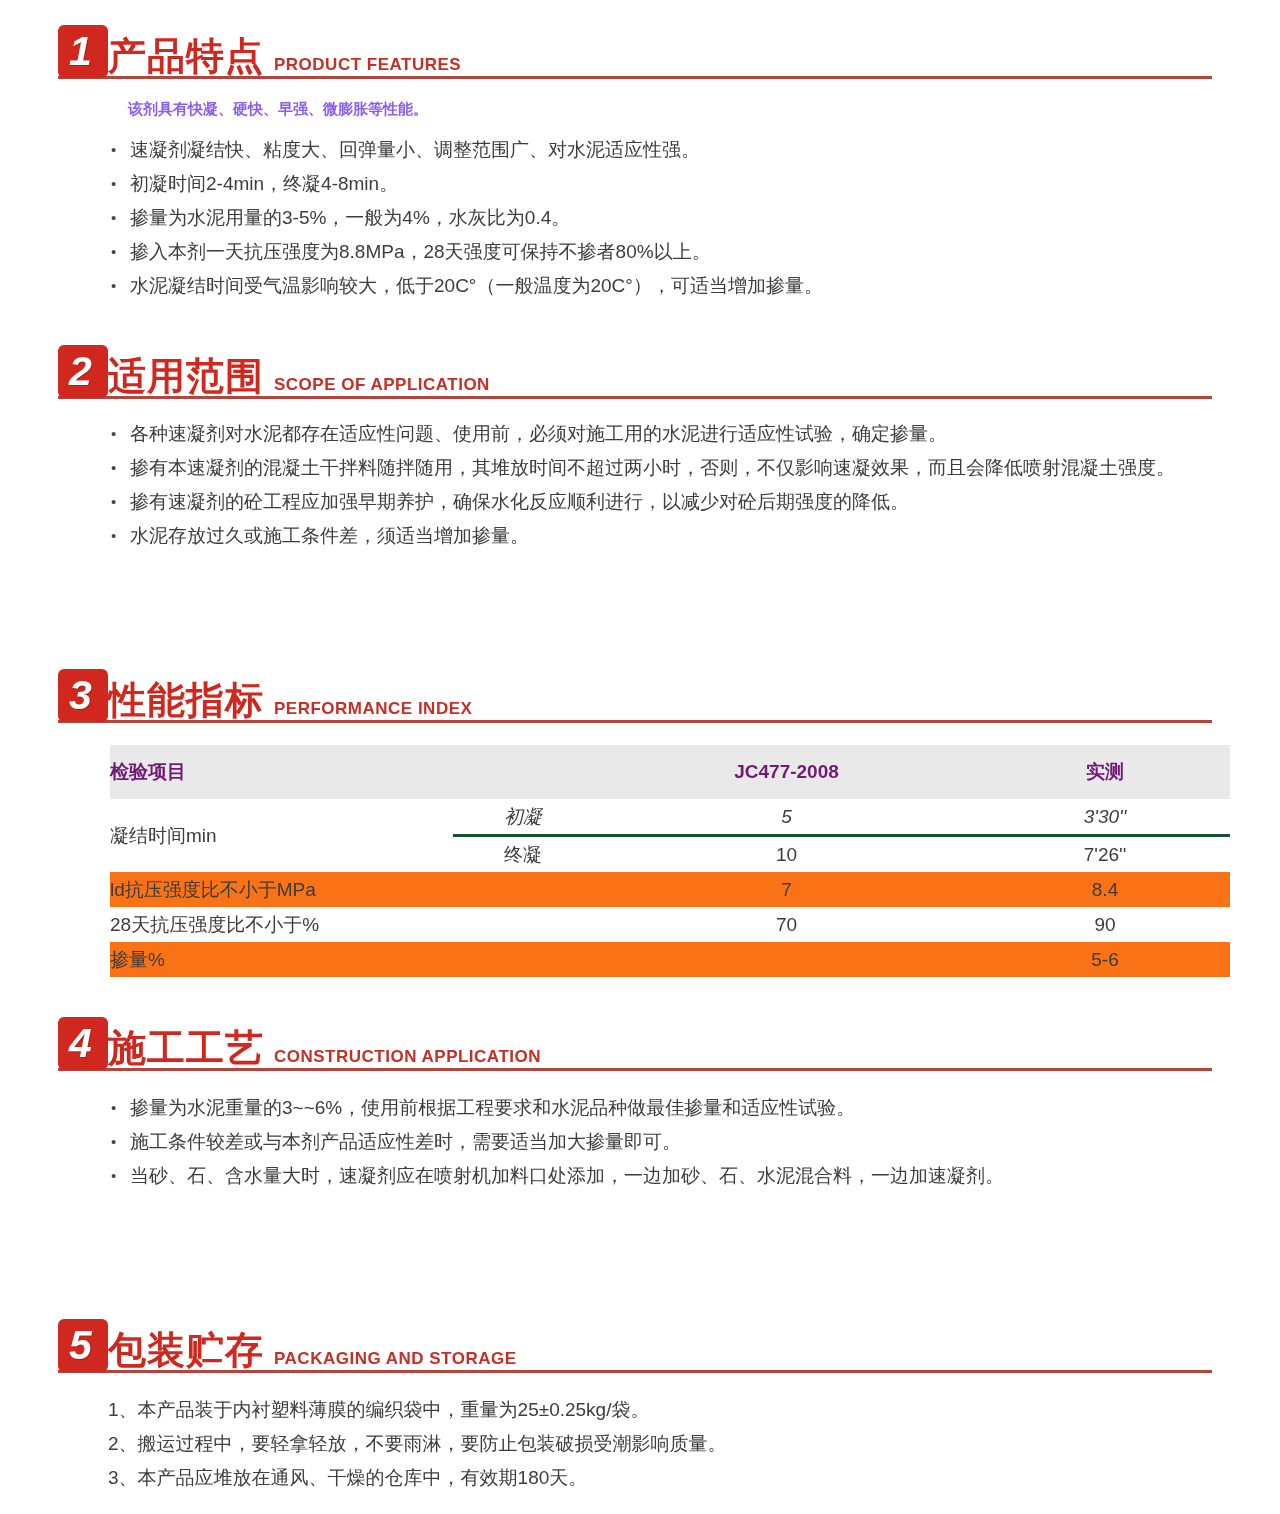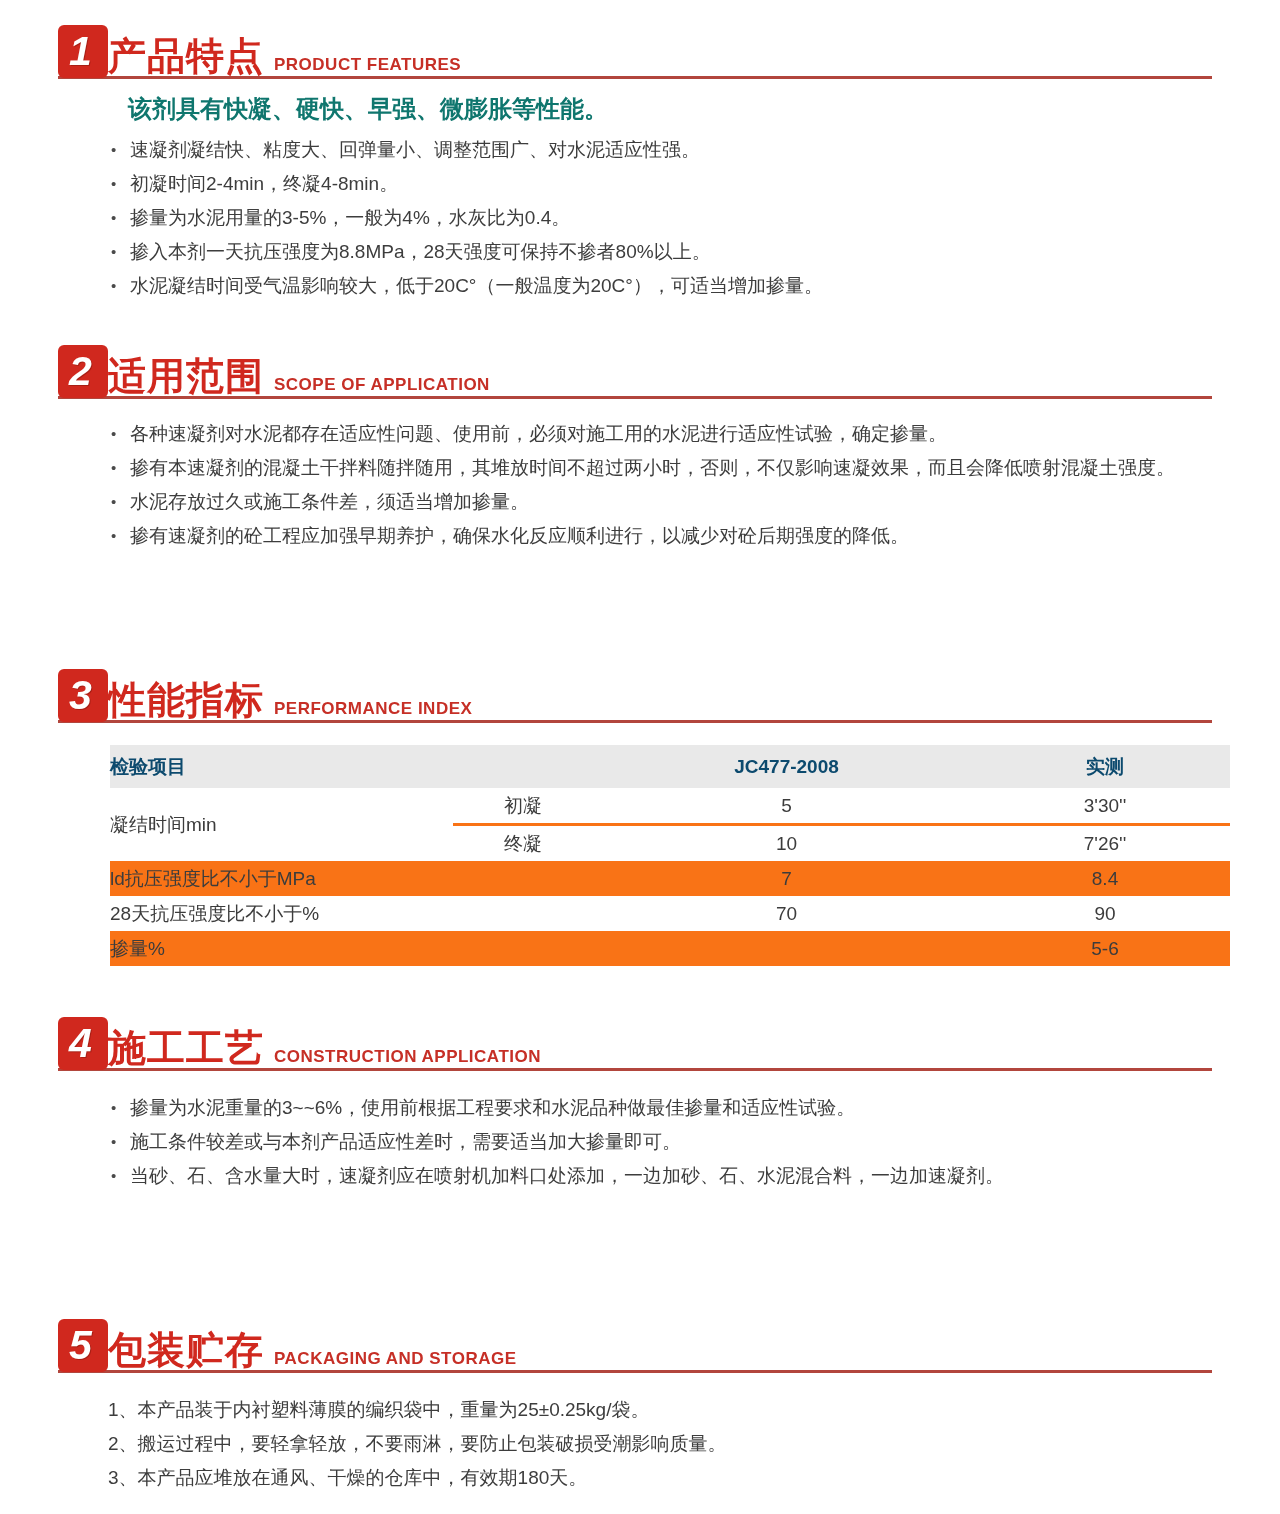--- a/index.html
+++ b/index.html
@@ -23,21 +23,21 @@
   }
   .title-zh{
     color:#d0281e;font-size:38px;font-weight:900;line-height:1;
     padding-bottom:1px;letter-spacing:1px;
   }
   .title-en{
     color:#c62f26;font-size:17px;font-weight:bold;line-height:1;
     margin-left:10px;padding-bottom:3px;letter-spacing:.5px;
   }
   .intro{
-    margin:16px 60px 0 128px;font-size:24px;font-weight:bold;color:#0f766e;
+    margin:16px 60px 0 128px;font-size:15px;font-weight:bold;color:#8b5cf6;
     line-height:28px;
   }
   .bullets{margin:14px 50px 0 108px;padding:0;list-style:none;}
   .bullets li{
     position:relative;padding-left:22px;font-size:19px;line-height:33px;
     color:#3d3d3d;margin-top:1px;
   }
   .bullets li::before{
     content:"•";position:absolute;left:3px;top:0;color:#4a4a4a;font-size:15px;
   }
@@ -47,25 +47,25 @@
   .spec-table{
     margin:22px 50px 0 110px;width:1120px;border-collapse:collapse;
     table-layout:fixed;font-size:19px;color:#3c3c3c;
   }
   .spec-table td{padding:0;vertical-align:middle;}
   .col1{width:343px;} .col2{width:140px;} .col3{width:387px;} .col4{width:250px;}
   .c-item{text-align:left;padding-left:20px;}
   .c-sub{text-align:center;}
   .c-std{text-align:center;}
   .c-meas{text-align:center;padding-left:55px;}
-  .thead td{height:43px;background:#e9e9e9;font-weight:bold;color:#0c4a6e;}
+  .thead td{height:54px;background:#e9e9e9;font-weight:bold;color:#701a75;}
   .rowsub td{height:35px;background:#ffffff;}
   .rowband td{height:35px;background:#f97316;}
   .rowwhite td{height:35px;background:#ffffff;}
-  .divider{border-bottom:3px solid #f97316;}
+  .divider{border-bottom:3px solid #14532d;font-style:italic;}
 </style>
 </head>
 <body>
 
 <div class="section" style="top:20px">
   <div class="sec-header">
     <div class="badge">
       <span>1</span>
     </div>
     <div class="title-zh">产品特点</div>
@@ -85,22 +85,22 @@
   <div class="sec-header">
     <div class="badge">
       <span>2</span>
     </div>
     <div class="title-zh">适用范围</div>
     <div class="title-en">SCOPE OF APPLICATION</div>
   </div>
   <ul class="bullets" style="margin-top:18px">
     <li>各种速凝剂对水泥都存在适应性问题、使用前，必须对施工用的水泥进行适应性试验，确定掺量。</li>
     <li>掺有本速凝剂的混凝土干拌料随拌随用，其堆放时间不超过两小时，否则，不仅影响速凝效果，而且会降低喷射混凝土强度。</li>
+    <li>掺有速凝剂的砼工程应加强早期养护，确保水化反应顺利进行，以减少对砼后期强度的降低。</li>
     <li>水泥存放过久或施工条件差，须适当增加掺量。</li>
-    <li>掺有速凝剂的砼工程应加强早期养护，确保水化反应顺利进行，以减少对砼后期强度的降低。</li>
   </ul>
 </div>
 
 <div class="section" style="top:664px">
   <div class="sec-header">
     <div class="badge">
       <span>3</span>
     </div>
     <div class="title-zh">性能指标</div>
     <div class="title-en">PERFORMANCE INDEX</div>

